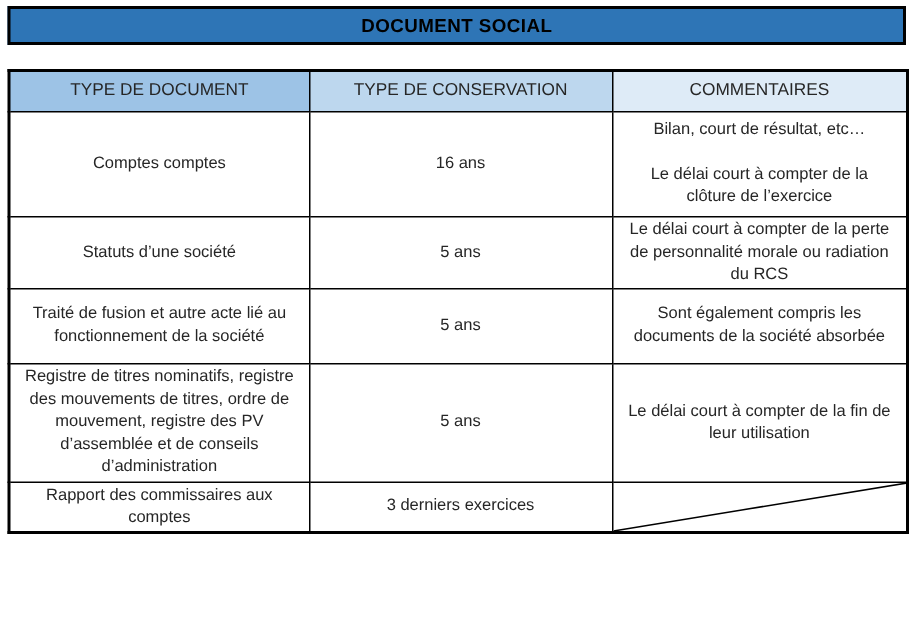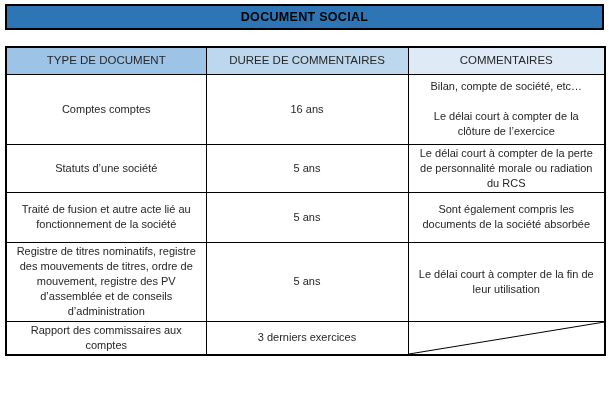--- a/index.html
+++ b/index.html
@@ -102,29 +102,29 @@
 
   <table class="retention">
     <colgroup>
         <col class="c1">
         <col class="c2">
         <col class="c3">
       </colgroup>
     <thead>
       <tr>
         <th class="h1">TYPE DE DOCUMENT</th>
-        <th class="h2">DUREE DE COMMENTAIRES</th>
+        <th class="h2">TYPE DE CONSERVATION</th>
         <th class="h3">COMMENTAIRES</th>
       </tr>
     </thead>
     <tbody>
       <tr class="rh0">
         <td>Comptes comptes</td>
         <td>16 ans</td>
-        <td class="comment">Bilan, compte de société, etc…
+        <td class="comment">Bilan, court de résultat, etc…
 
 Le délai court à compter de la clôture de l’exercice</td>
       </tr>
       <tr class="rh1">
         <td>Statuts d’une société</td>
         <td>5 ans</td>
         <td class="comment">Le délai court à compter de la perte de personnalité morale ou radiation du RCS</td>
       </tr>
       <tr class="rh2">
         <td>Traité de fusion et autre acte lié au fonctionnement de la société</td>

